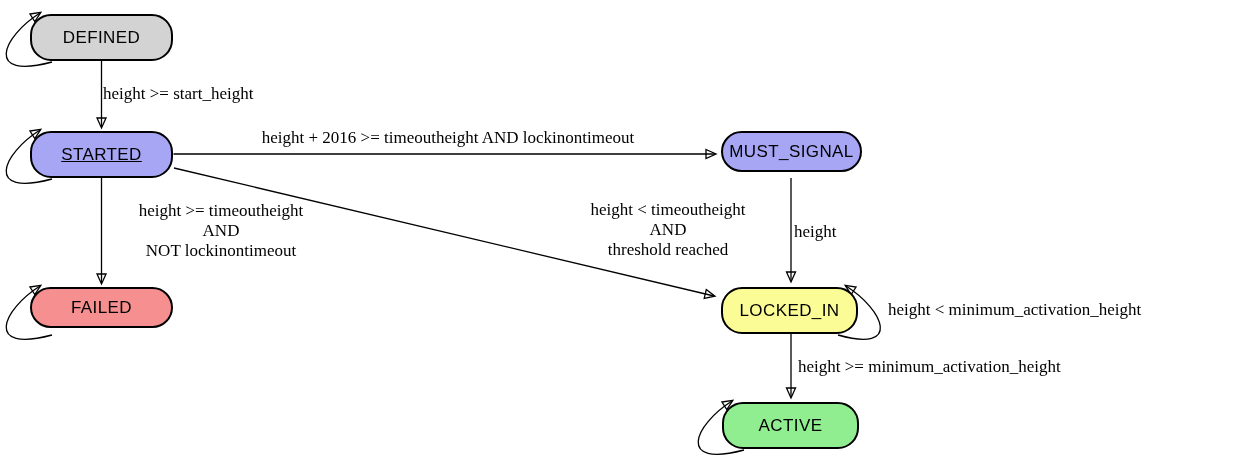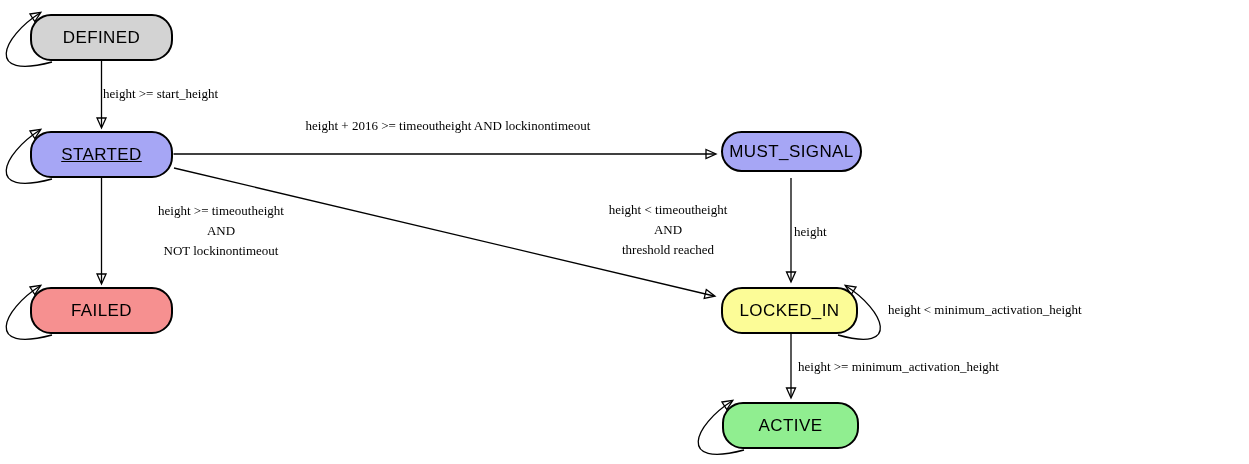--- a/index.html
+++ b/index.html
@@ -18,21 +18,21 @@
     border-radius:21px;
     display:flex;align-items:center;justify-content:center;
     box-sizing:border-box;
     font-size:17px;
     letter-spacing:0.4px;
     color:#000;
   }
   .edge-label{
     position:absolute;
     font-family:"Liberation Serif","DejaVu Serif",serif;
-    font-size:13px;
+    font-size:17px;
     line-height:20px;
     color:#000;
     white-space:pre-line;
   }
   .center{text-align:center;}
 </style>
 </head>
 <body>
 
 <div class="canvas">
@@ -63,35 +63,35 @@
   </div>
 
   <div class="node" style="left: 30px; top: 131px; width: 143px; height: 47px; background-color: rgb(166, 166, 245); text-decoration: underline;">
     <span>STARTED</span>
   </div>
 
   <div class="node" style="left: 721px; top: 131px; width: 141px; height: 41px; background-color: rgb(166, 166, 245);">
     <span>MUST_SIGNAL</span>
   </div>
 
-  <div class="node" style="left: 30px; top: 287px; width: 143px; height: 47px; background-color: rgb(246, 144, 144);">
+  <div class="node" style="left: 30px; top: 287px; width: 143px; height: 41px; background-color: rgb(246, 144, 144);">
     <span>FAILED</span>
   </div>
 
   <div class="node" style="left: 721px; top: 287px; width: 137px; height: 47px; background-color: rgb(252, 252, 151);">
     <span>LOCKED_IN</span>
   </div>
 
   <div class="node" style="left: 722px; top: 402px; width: 137px; height: 47px; background-color: rgb(144, 238, 144);">
     <span>ACTIVE</span>
   </div>
 
   <div class="edge-label" style="left:103px;top:84px">height &gt;= start_height</div>
 
-  <div class="edge-label center" style="left:180px;top:116px;width:536px">height + 2016 &gt;= timeoutheight AND lockinontimeout</div>
+  <div class="edge-label center" style="left:180px;top:128px;width:536px">height + 2016 &gt;= timeoutheight AND lockinontimeout</div>
 
   <div class="edge-label center" style="left:101px;top:201px;width:240px">height &gt;= timeoutheight
 AND
 NOT lockinontimeout</div>
 
   <div class="edge-label center" style="left:548px;top:200px;width:240px">height &lt; timeoutheight
 AND
 threshold reached</div>
 
   <div class="edge-label" style="left:794px;top:222px">height</div>

